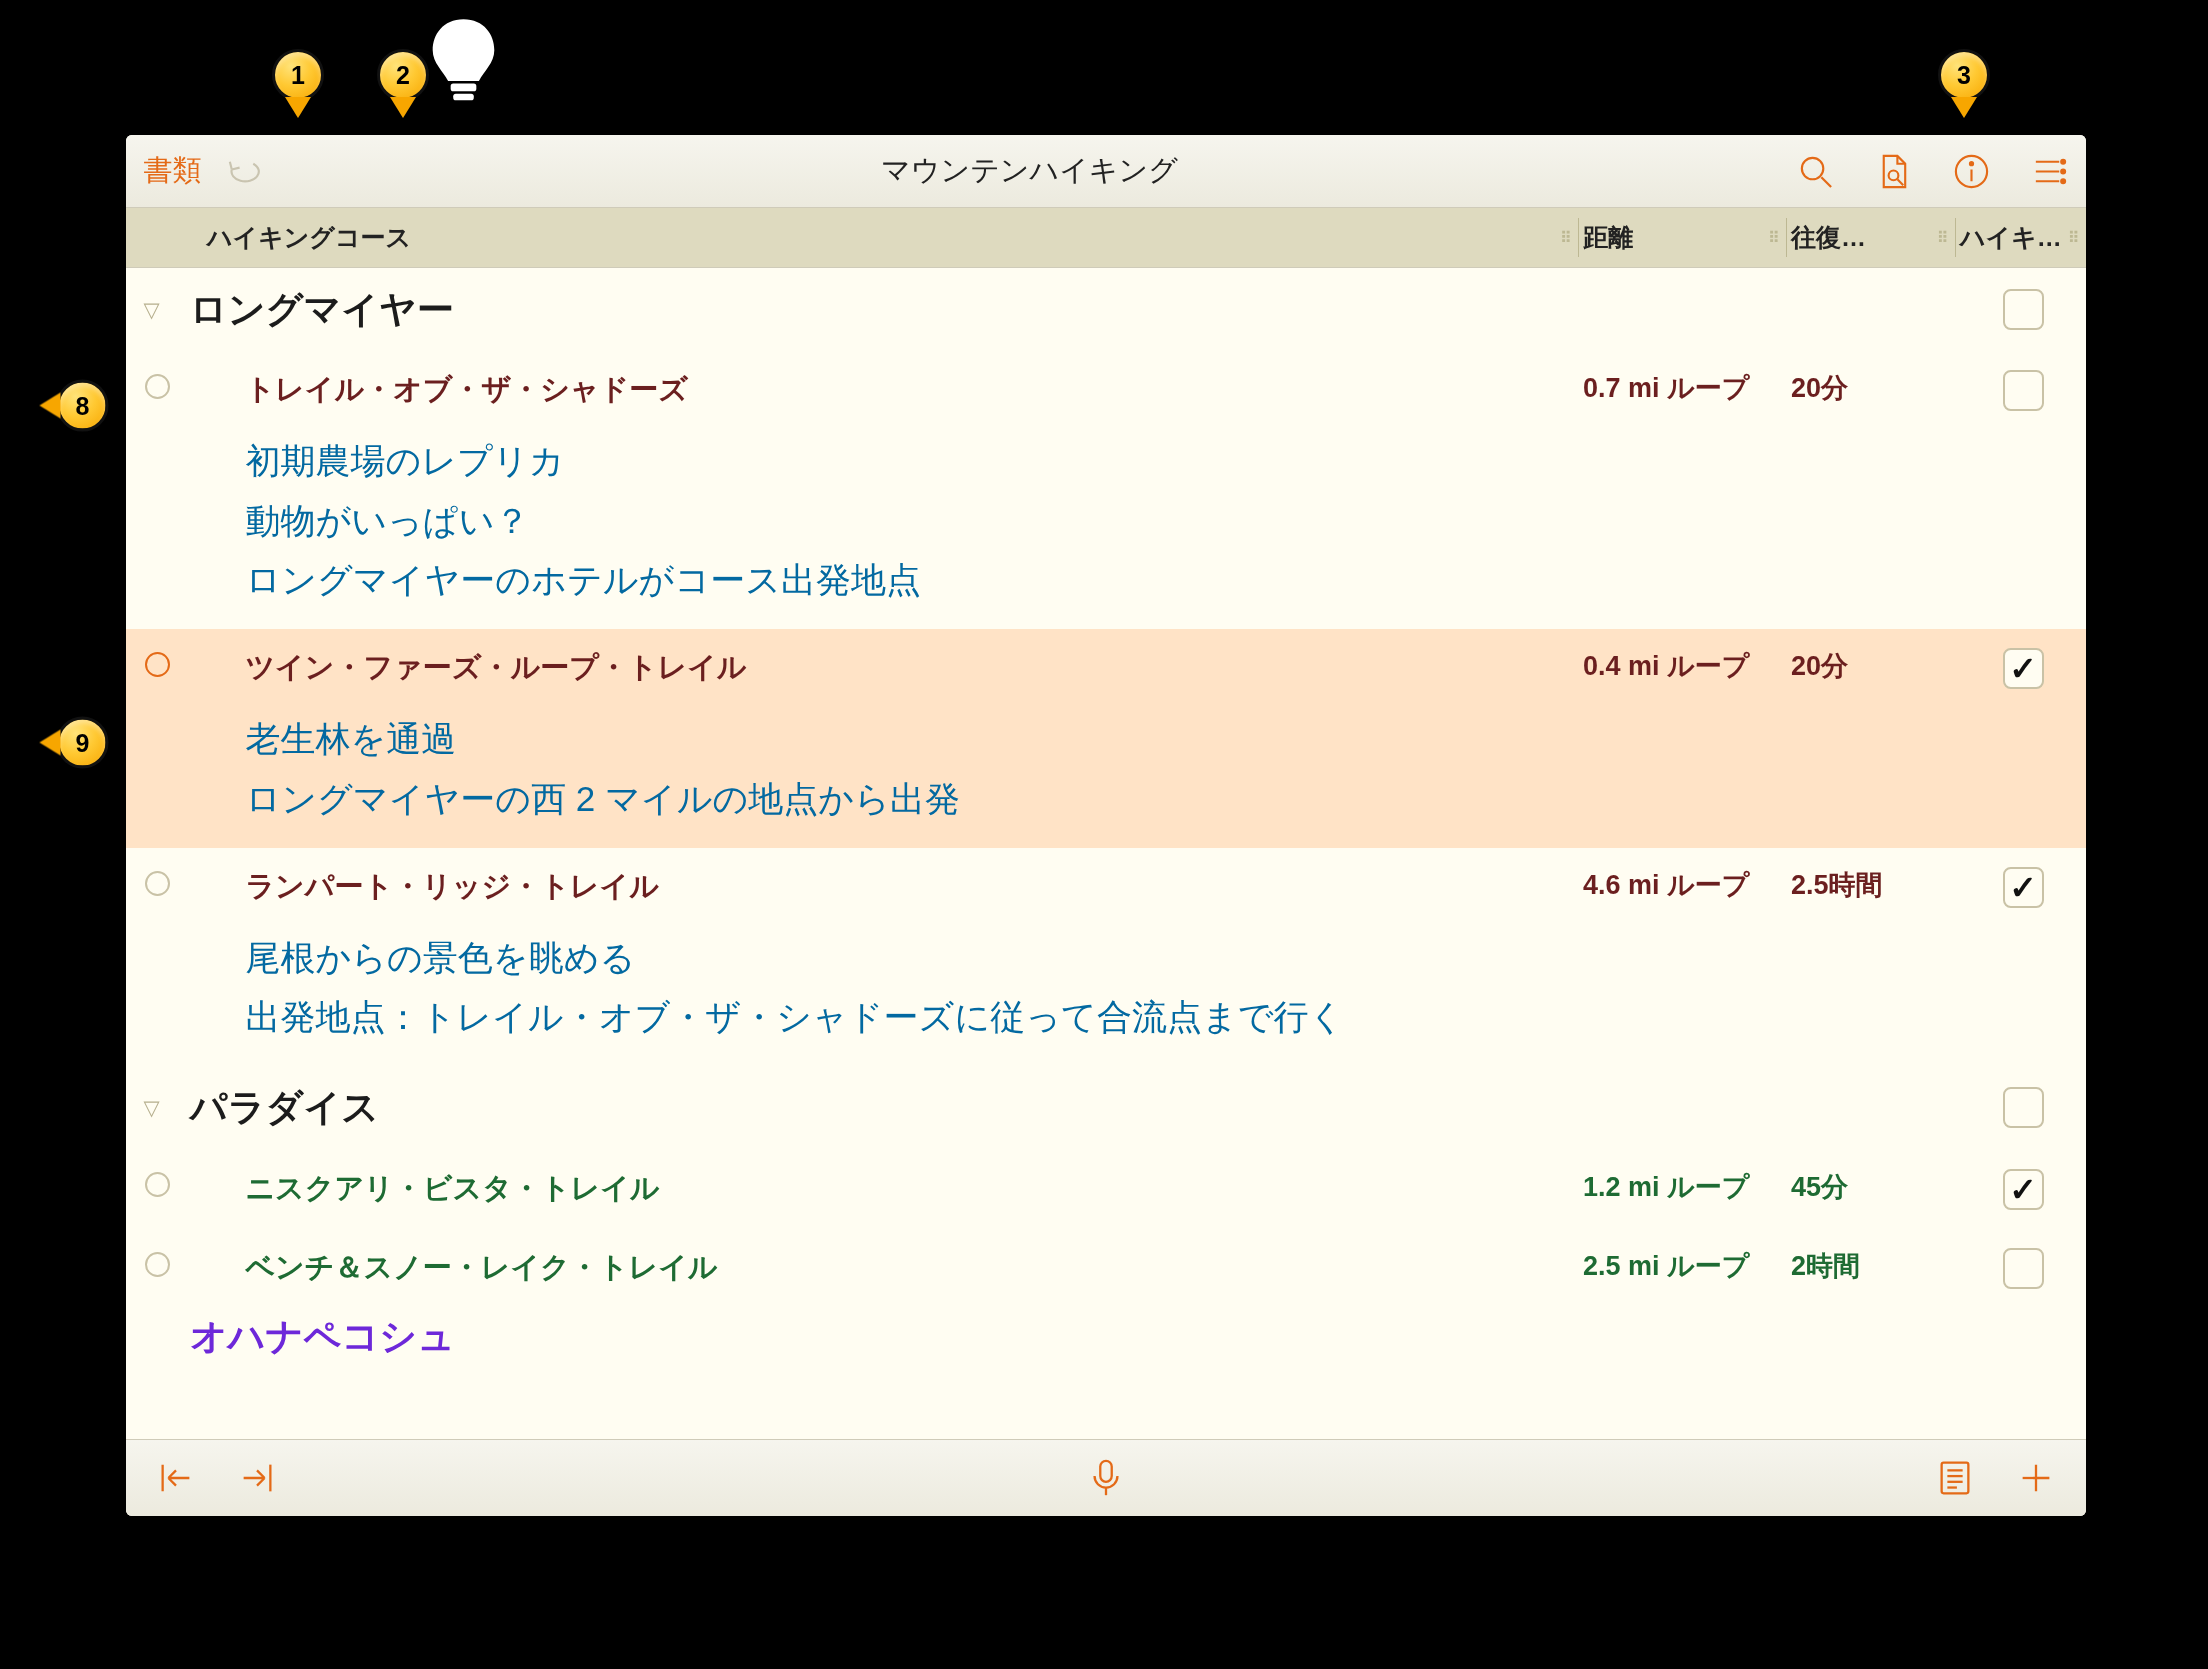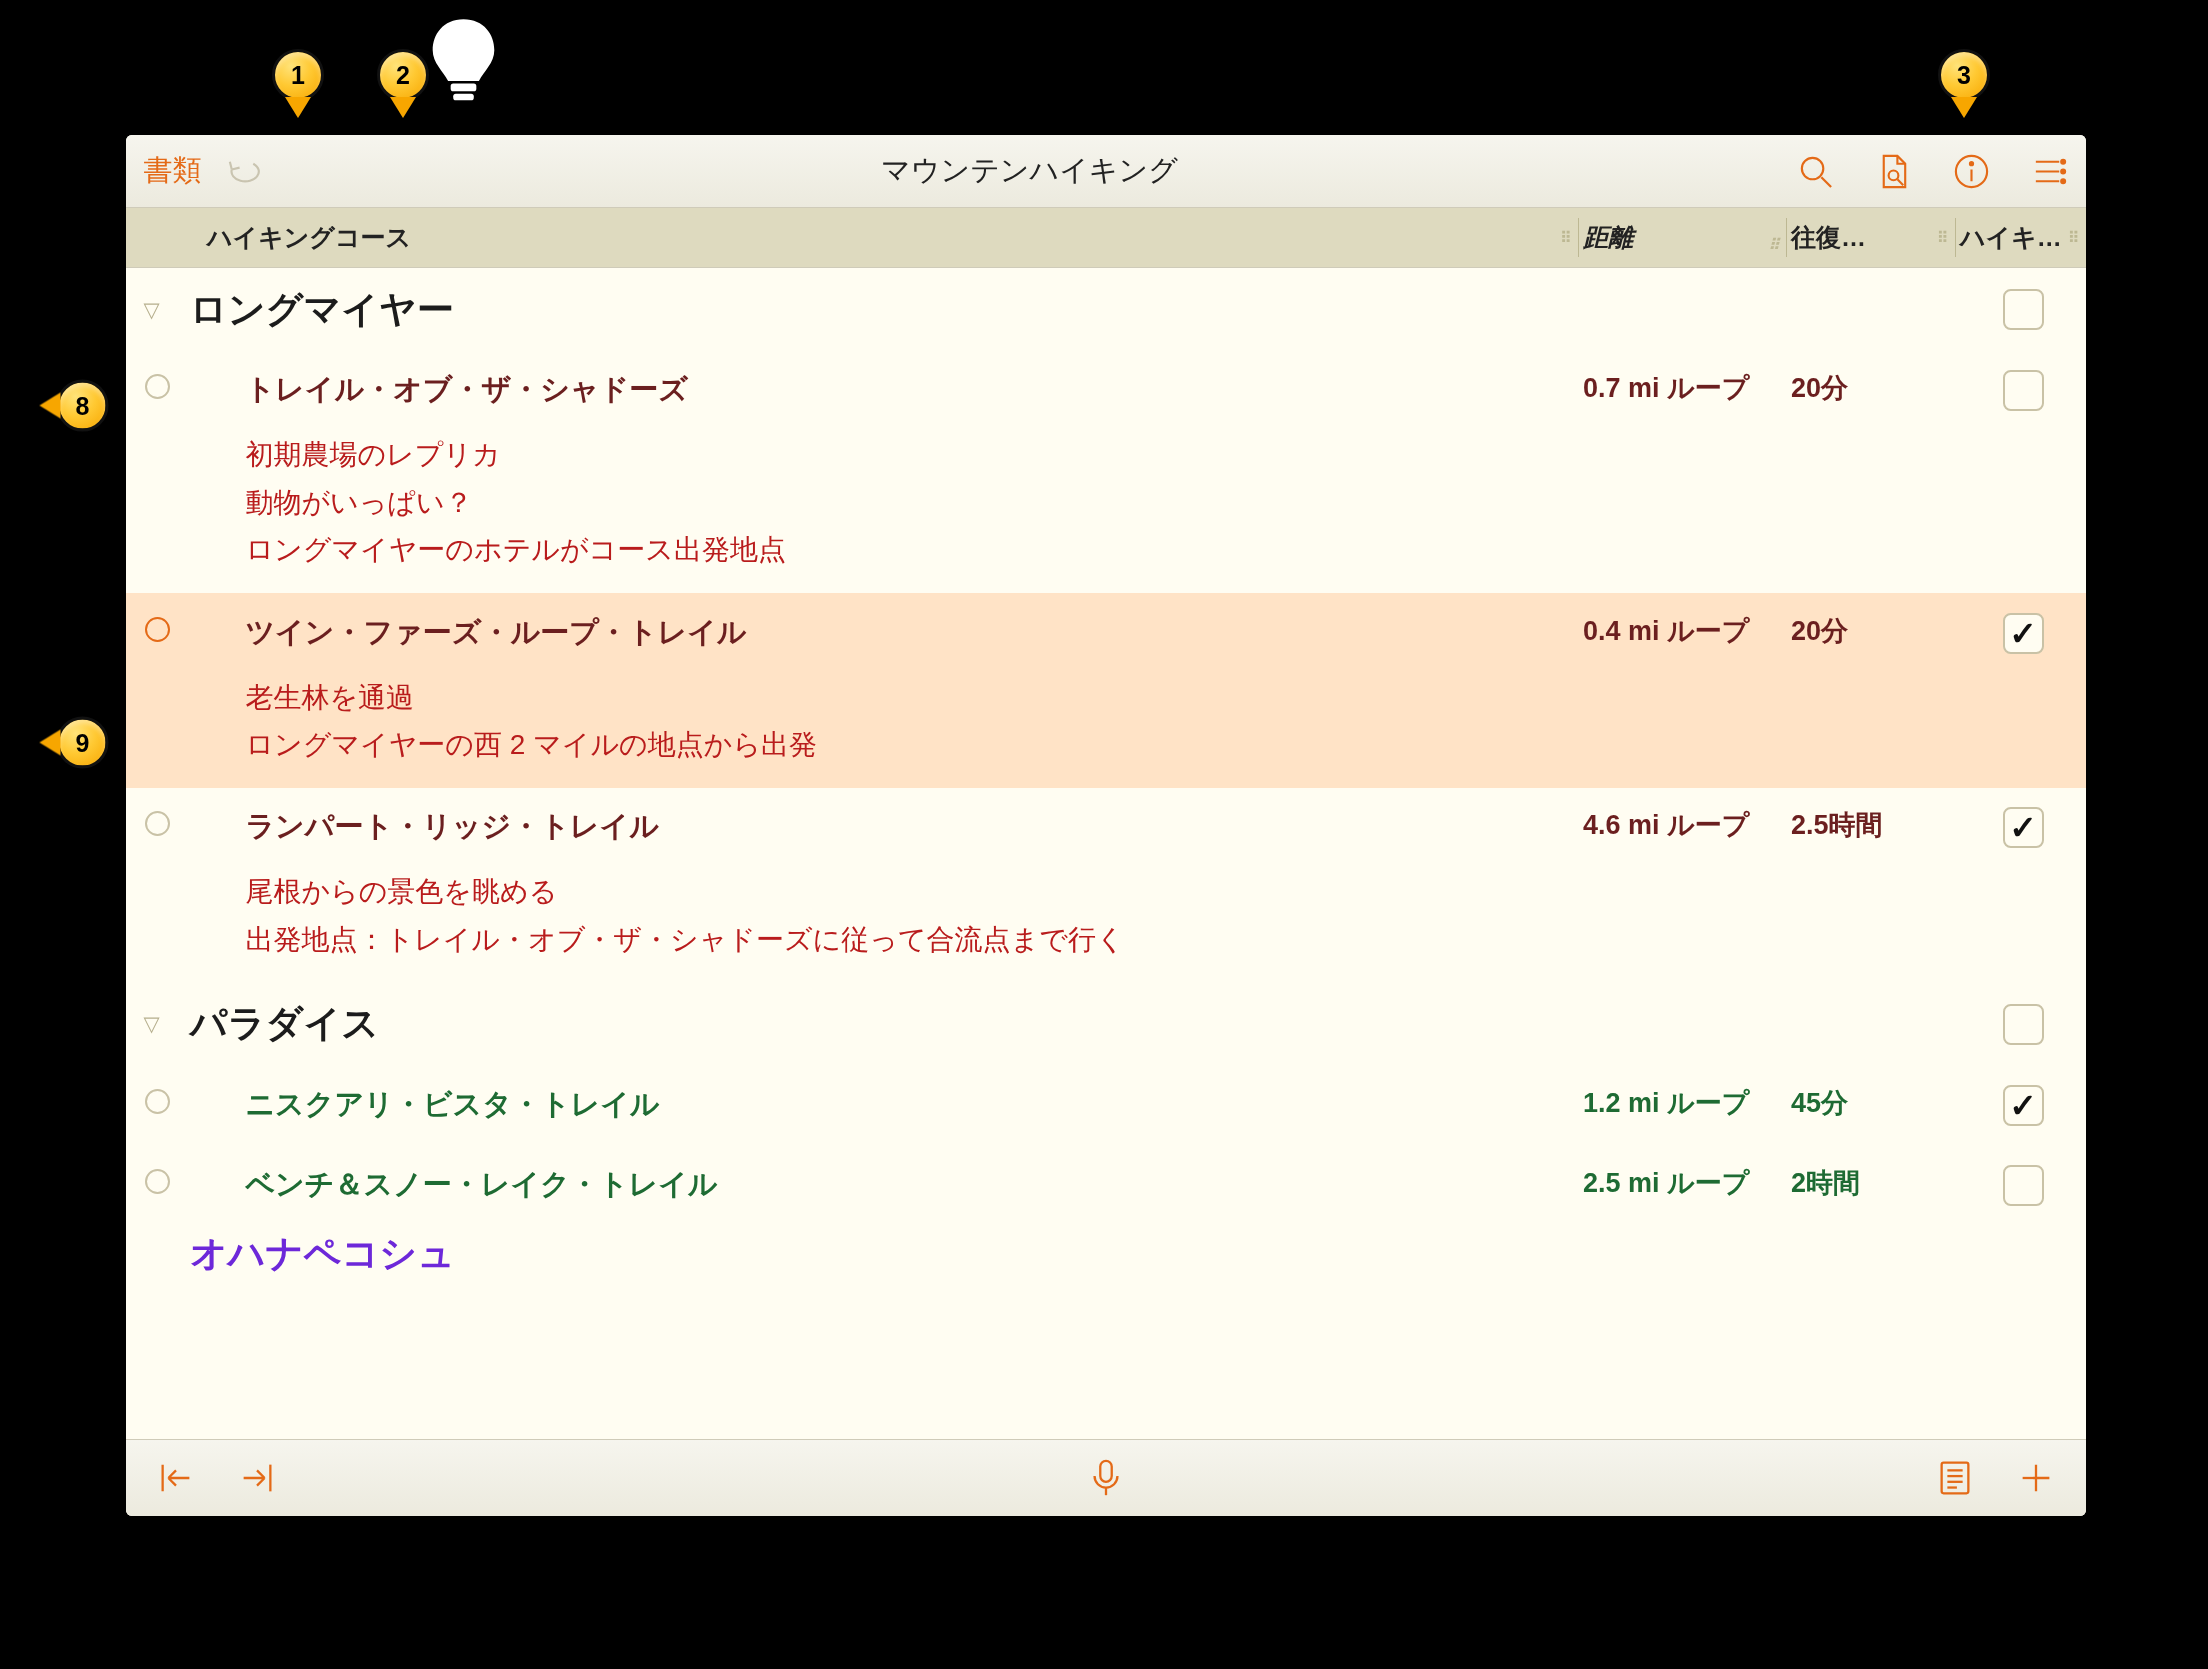--- a/index.html
+++ b/index.html
@@ -61,21 +61,21 @@
   
   .colhead {
     height: 60px; flex: 0 0 60px;
     background: #dedabf;
     display:flex; align-items:center;
     font-size: 25px; font-weight:700; color:#222;
     border-bottom: 1px solid #cfcbb9;
   }
   .colhead .grip { width: 48px; display:flex; justify-content:center; color:#bdb893; font-size:17.4px; letter-spacing:1.9px; }
   .colhead .c1 { flex:1; display:flex; align-items:center; }
-  .colhead .c2 { width: 203px; display:flex; align-items:flex-end;font-style:italic; }
+  .colhead .c2 { width: 203px; display:flex; align-items:center; }
   .colhead .c3 { width: 164px; display:flex; align-items:center; }
   .colhead .c4 { width: 126px; display:flex; align-items:center; }
   .colhead .sep { width:1px; height:39px; background:#bdb893; margin:0 3.9px 0 0; }
   .ggrip { color:#bdb893; font-size:15.4px; letter-spacing:1px; padding-right:5.8px; }
 
   
   .rows { flex:1; overflow:hidden; }
 
   .group-row {
     display:flex; align-items:center; height: 83px;
@@ -93,21 +93,21 @@
   .item-row.sel { background: #ffe3c6; }
   .status {
     width: 29px; padding-top: 3.9px; display:flex; justify-content:center; cursor:pointer;
   }
   .status .ring { width:25px; height:25px; border:2.4px solid #c9c2a6; border-radius:50%; }
   .status .ring.on { border-color:#e46a17; }
   .item-body { flex:1; padding-left: 68px; }
   .item-title { font-size: 29px; font-weight:700; }
   .c-maroon { color:#6b1f1f; }
   .c-green  { color:#1e6b33; }
-  .item-notes { margin-top: 21px; font-size: 28px; color:#b91c1c; line-height: 1.7; }
+  .item-notes { margin-top: 21px; font-size: 35px; color:#0369a1; line-height: 1.7; }
   .cell-dist { width:203px; font-size:27px; font-weight:700; padding-right:9.7px; }
   .cell-time { width:164px; font-size:27px; font-weight:700; padding-right:9.7px; }
   .cell-chk  { width:126px; display:flex; justify-content:center; padding-top:0; }
   .chkbox {
     width:41px; height:41px; border:2.4px solid #c9c2a6; border-radius:7.7px;
     display:flex; align-items:center; justify-content:center; cursor:pointer;
     background:#fffdf2;
   }
   .chkbox.on::after { content:"✓"; font-size:33px; font-weight:900; color:#111; }
 

